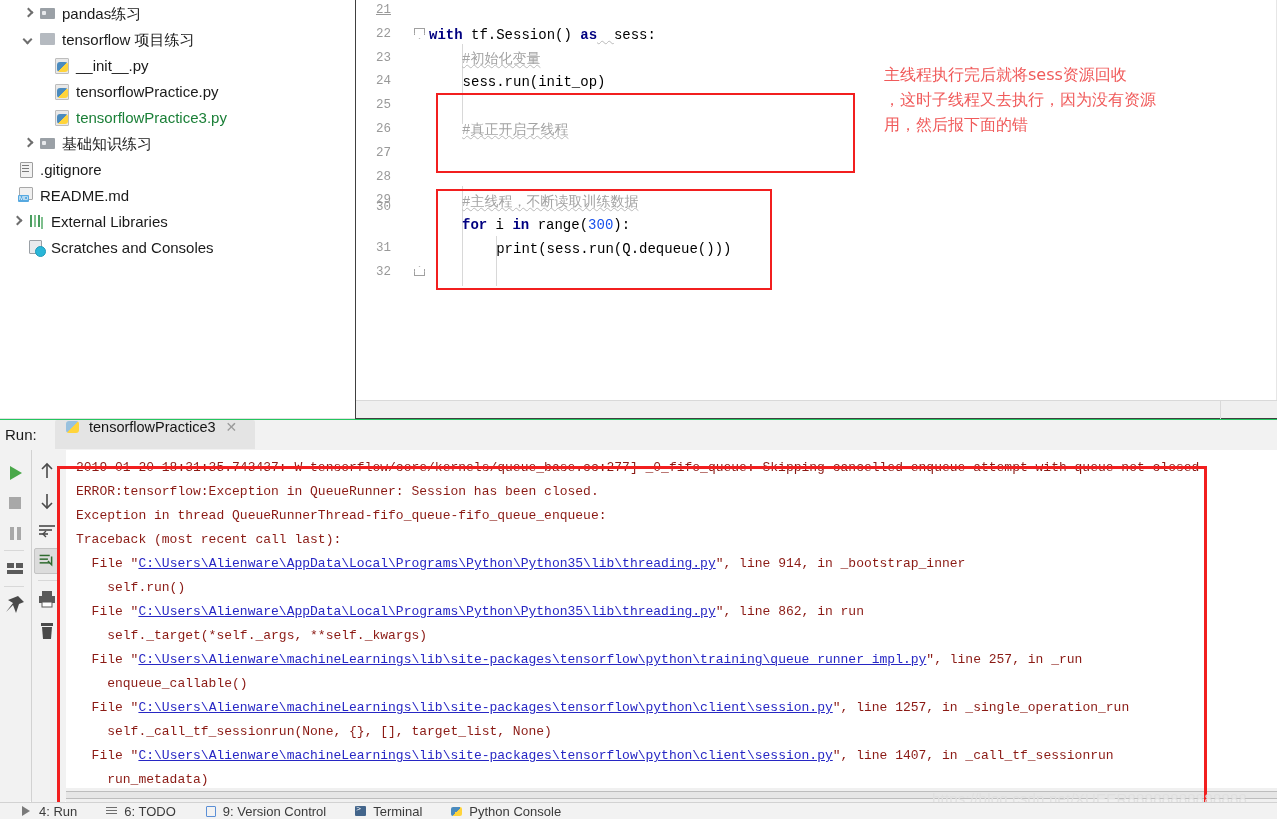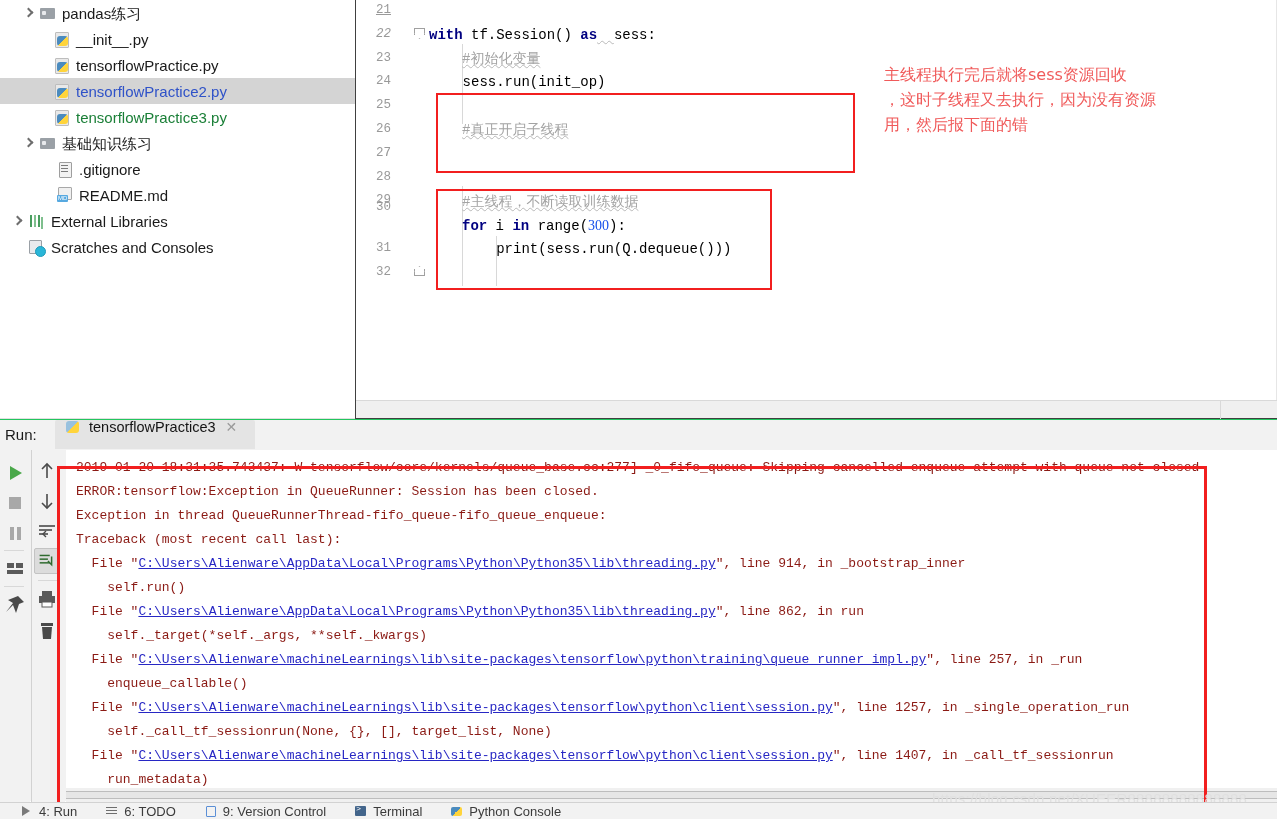--- a/index.html
+++ b/index.html
@@ -127,21 +127,21 @@
     border:1px solid #1f9ab8;
   }
   .tree-label { line-height: 17px; }
   .lbl-blue  { color: #2f52c8; }
   .lbl-green { color: #1a7f37; }
   .lbl-black { color: #1a1a1a; }
 
   .indent-0 { padding-left: 11px; }
   .indent-1 { padding-left: 22px; }
   .indent-2 { padding-left: 36px; }
-  .indent-1n { padding-left: 39px; }
+  .indent-1n { }
 
   
   #sidebar-hscroll {
     position: absolute; left: 0; top: 418px;
     width: 355px; height: 14px;
     background: #ffffff;
     border-top: 1px solid #e0e0e0;
   }
   #sidebar-hscroll .thumb {
     position: absolute; left: 0; top: 2px;
@@ -216,21 +216,21 @@
     position: absolute;
     left: 0;
     font-family: "Liberation Mono", monospace;
     font-size: 14px;
     line-height: 17px;
     white-space: pre;
     color: #000000;
   }
   .kw     { color: #000080; font-weight: bold; }
   .cmt    { color: #a3a3a3; }
-  .num    { color: #1750eb; font-family: Liberation Serif, serif; }
+  .num    { color: #1750eb; }
   .param  { color: #9b30b0; }
   .plain  { color: #000000; }
   .squig  {
     text-decoration: underline;
     text-decoration-style: wavy;
     text-decoration-color: #b9b9b9;
     text-decoration-thickness: 1px;
   }
   
   .indent-guide {
@@ -428,34 +428,34 @@
 
 <div id="app">
 
   <div id="sidebar">
     <div id="tree-rows">
         <div class="tree-row indent-1">
           <span class="arrow right"></span>
           <span class="ic folder"></span>
           <span class="tree-label lbl-black">pandas练习</span>
         </div>
+        <div class="tree-row indent-1">
+          <span class="arrow down"></span>
+          <span class="ic folder-open"></span>
+          <span class="tree-label lbl-black">tensorflow 项目练习</span>
+        </div>
         <div class="tree-row indent-2">
           <span class="arrow "></span>
           <span class="ic py"></span>
           <span class="tree-label lbl-black">__init__.py</span>
         </div>
         <div class="tree-row indent-2">
           <span class="arrow "></span>
           <span class="ic py"></span>
           <span class="tree-label lbl-black">tensorflowPractice.py</span>
-        </div>
-        <div class="tree-row indent-2 selected">
-          <span class="arrow "></span>
-          <span class="ic py"></span>
-          <span class="tree-label lbl-blue">tensorflowPractice2.py</span>
         </div>
         <div class="tree-row indent-2">
           <span class="arrow "></span>
           <span class="ic py"></span>
           <span class="tree-label lbl-green">tensorflowPractice3.py</span>
         </div>
         <div class="tree-row indent-1">
           <span class="arrow right"></span>
           <span class="ic folder"></span>
           <span class="tree-label lbl-black">基础知识练习</span>
@@ -484,21 +484,21 @@
   </div>
   <div id="sidebar-hscroll">
     <div class="thumb"></div>
   </div>
 
   <div id="editor">
     <div id="gutter">
       <div id="gutter-fill"></div>
       <div id="gutter-nums">
           <div class="lineno" style="top: 3px; text-decoration: underline;">21</div>
-          <div class="lineno" style="top: 26.8px; font-style: italic;">22</div>
+          <div class="lineno" style="top: 26.8px;">22</div>
           <div class="lineno" style="top: 50.6px;">23</div>
           <div class="lineno" style="top: 74.4px;">24</div>
           <div class="lineno" style="top: 98.2px;">25</div>
           <div class="lineno" style="top: 122px;">26</div>
           <div class="lineno" style="top: 145.8px;">27</div>
           <div class="lineno" style="top: 169.6px;">28</div>
           <div class="lineno" style="top: 193.4px;">29</div>
           <div class="lineno" style="top: 200px;">30</div>
           <div class="lineno" style="top: 241px;">31</div>
           <div class="lineno" style="top: 264.8px;">32</div>

